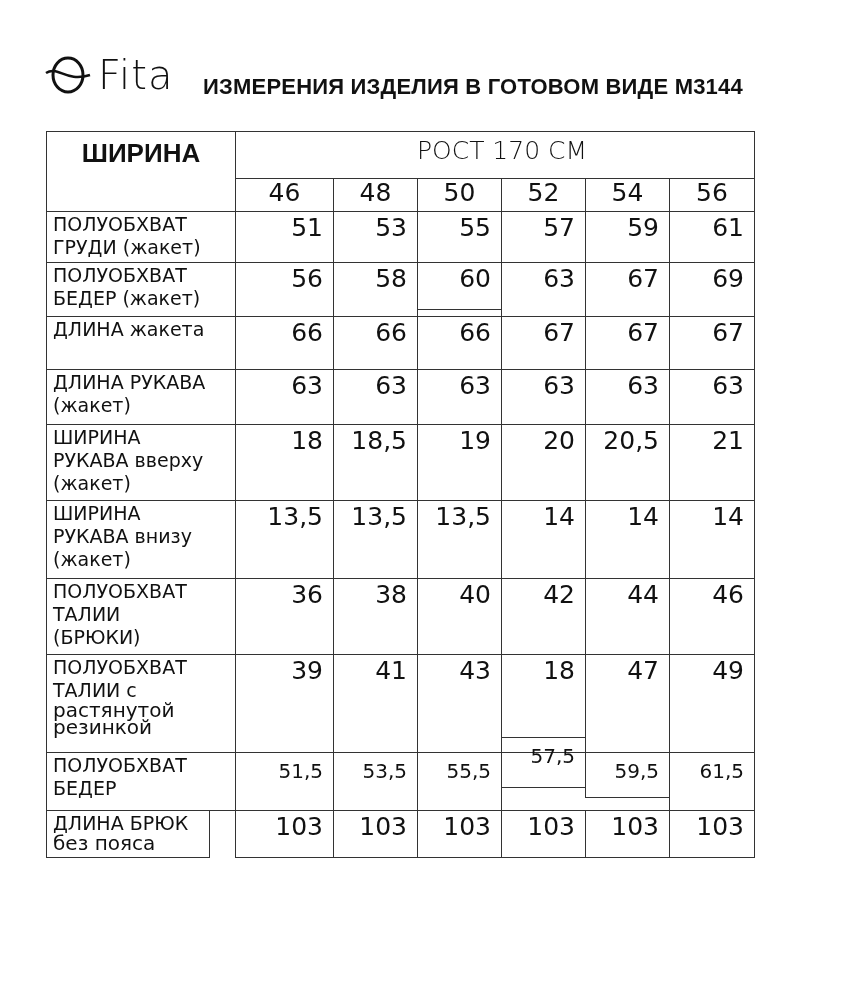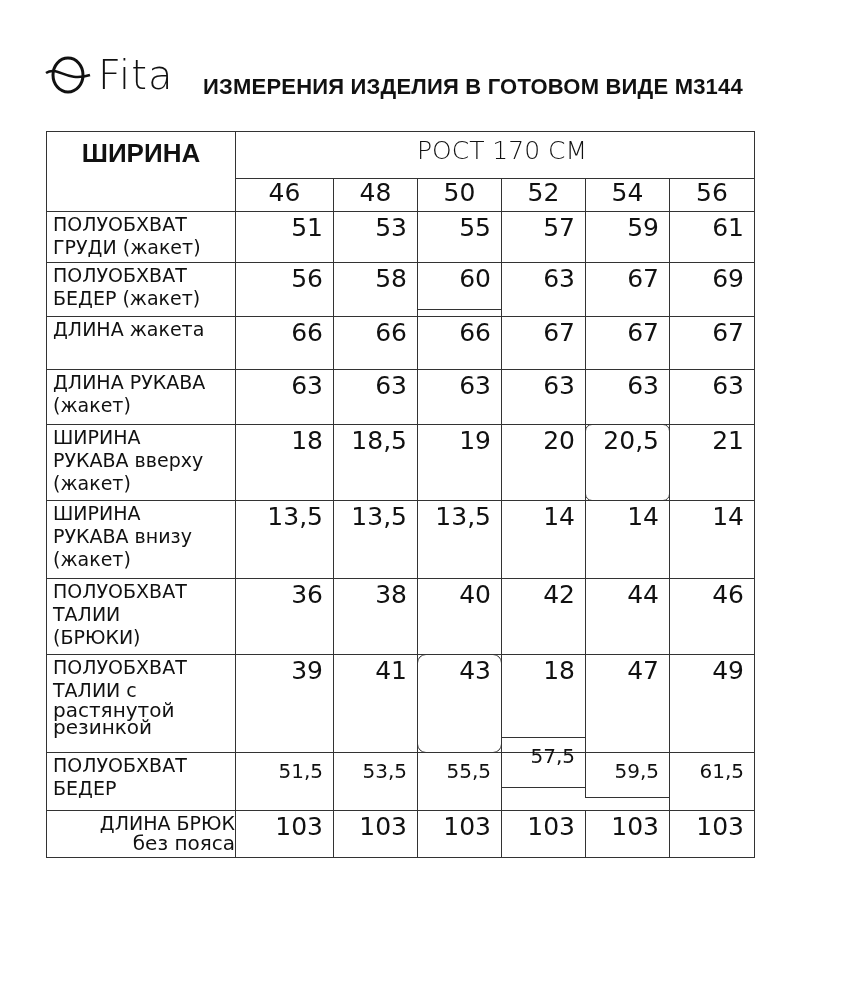--- a/index.html
+++ b/index.html
@@ -70,21 +70,21 @@
     <div class="cell val" style="left: 455px; top: 238px; width: 85px; height: 56px;">63</div>
     <div class="cell val" style="left: 539px; top: 238px; width: 85px; height: 56px;">63</div>
     <div class="cell val" style="left: 623px; top: 238px; width: 86px; height: 56px;">63</div>
     <div class="cell label" style="left: 0px; top: 293px; width: 190px; height: 77px;"><span>ШИРИНА
 РУКАВА вверху
 (жакет)</span></div>
     <div class="cell val" style="left: 189px; top: 293px; width: 99px; height: 77px;">18</div>
     <div class="cell val" style="left: 287px; top: 293px; width: 85px; height: 77px;">18,5</div>
     <div class="cell val" style="left: 371px; top: 293px; width: 85px; height: 77px;">19</div>
     <div class="cell val" style="left: 455px; top: 293px; width: 85px; height: 77px;">20</div>
-    <div class="cell val" style="left: 539px; top: 293px; width: 85px; height: 77px; border-radius: 7px;">20,5</div>
+    <div class="cell val" style="left: 539px; top: 293px; width: 85px; height: 77px;">20,5</div>
     <div class="cell val" style="left: 623px; top: 293px; width: 86px; height: 77px;">21</div>
     <div class="cell label" style="left: 0px; top: 369px; width: 190px; height: 79px;"><span>ШИРИНА
 РУКАВА внизу
 (жакет)</span></div>
     <div class="cell val" style="left: 189px; top: 369px; width: 99px; height: 79px;">13,5</div>
     <div class="cell val" style="left: 287px; top: 369px; width: 85px; height: 79px;">13,5</div>
     <div class="cell val" style="left: 371px; top: 369px; width: 85px; height: 79px;">13,5</div>
     <div class="cell val" style="left: 455px; top: 369px; width: 85px; height: 79px;">14</div>
     <div class="cell val" style="left: 539px; top: 369px; width: 85px; height: 79px;">14</div>
     <div class="cell val" style="left: 623px; top: 369px; width: 86px; height: 79px;">14</div>
@@ -95,32 +95,32 @@
     <div class="cell val" style="left: 287px; top: 447px; width: 85px; height: 77px;">38</div>
     <div class="cell val" style="left: 371px; top: 447px; width: 85px; height: 77px;">40</div>
     <div class="cell val" style="left: 455px; top: 447px; width: 85px; height: 77px;">42</div>
     <div class="cell val" style="left: 539px; top: 447px; width: 85px; height: 77px;">44</div>
     <div class="cell val" style="left: 623px; top: 447px; width: 86px; height: 77px;">46</div>
     <div class="cell label" style="left: 0px; top: 523px; width: 190px; height: 99px;"><span>ПОЛУОБХВАТ
 ТАЛИИ с</span><span class="small">растянутой
 резинкой</span></div>
     <div class="cell val" style="left: 189px; top: 523px; width: 99px; height: 99px;">39</div>
     <div class="cell val" style="left: 287px; top: 523px; width: 85px; height: 99px;">41</div>
-    <div class="cell val" style="left: 371px; top: 523px; width: 85px; height: 99px; border-radius: 9px;">43</div>
+    <div class="cell val" style="left: 371px; top: 523px; width: 85px; height: 99px;">43</div>
     <div class="cell val" style="left: 455px; top: 523px; width: 85px; height: 99px;">18</div>
     <div class="cell val" style="left: 539px; top: 523px; width: 85px; height: 99px;">47</div>
     <div class="cell val" style="left: 623px; top: 523px; width: 86px; height: 99px;">49</div>
     <div class="cell label" style="left: 0px; top: 621px; width: 190px; height: 59px;"><span>ПОЛУОБХВАТ
 БЕДЕР</span></div>
     <div class="cell val sm" style="left: 189px; top: 621px; width: 99px; height: 59px;">51,5</div>
     <div class="cell val sm" style="left: 287px; top: 621px; width: 85px; height: 59px;">53,5</div>
     <div class="cell val sm" style="left: 371px; top: 621px; width: 85px; height: 59px;">55,5</div>
     <div class="cell val sm" style="left: 455px; top: 606px; width: 85px; height: 51px;">57,5</div>
     <div class="cell val sm" style="left: 539px; top: 621px; width: 85px; height: 46px;">59,5</div>
     <div class="cell val sm" style="left: 623px; top: 621px; width: 86px; height: 59px;">61,5</div>
-    <div class="cell label" style="left: 0px; top: 679px; width: 190px; height: 48px; text-align: right;"><span>ДЛИНА БРЮК</span><span class="small">без пояса</span></div>
+    <div class="cell label" style="left: 0px; top: 679px; width: 164px; height: 48px;"><span>ДЛИНА БРЮК</span><span class="small">без пояса</span></div>
     <div class="cell val" style="left: 189px; top: 679px; width: 99px; height: 48px;">103</div>
     <div class="cell val" style="left: 287px; top: 679px; width: 85px; height: 48px;">103</div>
     <div class="cell val" style="left: 371px; top: 679px; width: 85px; height: 48px;">103</div>
     <div class="cell val" style="left: 455px; top: 679px; width: 85px; height: 48px;">103</div>
     <div class="cell val" style="left: 539px; top: 679px; width: 85px; height: 48px;">103</div>
     <div class="cell val" style="left: 623px; top: 679px; width: 86px; height: 48px;">103</div>
   </div>
 
 </body></html>

